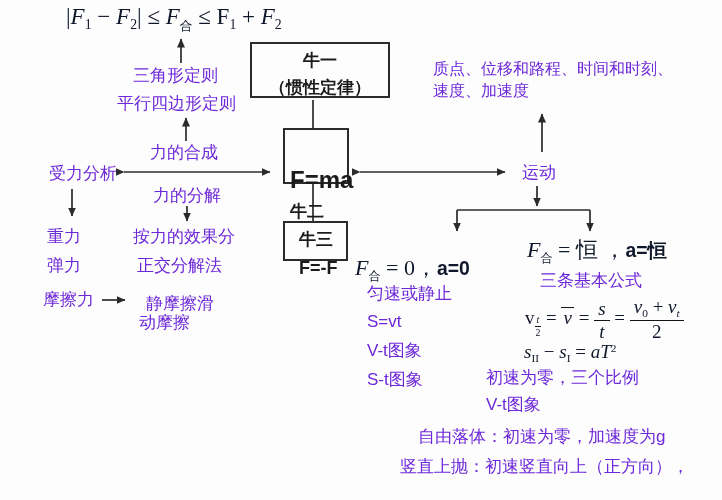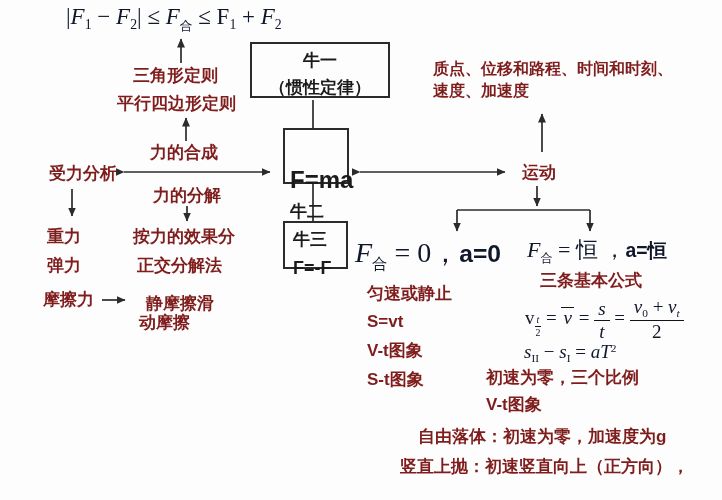--- a/index.html
+++ b/index.html
@@ -1,20 +1,20 @@
 <!DOCTYPE html>
 <html><head>
 <meta charset="utf-8">
 <style>
   html,body{margin:0;padding:0;}
   body{background:#e8e8e8;font-family:"Liberation Sans",sans-serif;}
   #canvas{position:relative;width:722px;height:500px;background:#fdfdfd;overflow:hidden;}
   #wires{position:absolute;left:0;top:0;width:722px;height:500px;}
-  .cn{position:absolute;font-family:"Liberation Sans",sans-serif;font-weight:bold;
-      font-size:17px;color:#7f1d1d;white-space:nowrap;line-height:1.15;}
+  .cn{position:absolute;font-family:"Liberation Sans",sans-serif;font-weight:normal;
+      font-size:17px;color:#6d28d9;white-space:nowrap;line-height:1.15;}
   .cn.small{font-size:16px;line-height:22px;}
   .box{position:absolute;border:2px solid #2b2b2b;color:#1b1b1b;font-weight:bold;
        box-sizing:border-box;background:transparent;}
   .box .bl{display:block;white-space:nowrap;}
   .math{position:absolute;font-family:"Liberation Serif",serif;color:#0f172a;
         white-space:nowrap;line-height:1.1;}
   .math .mn{font-style:normal;}
   .math .mi{font-style:italic;}
   .math .mb{font-family:"Liberation Sans",sans-serif;font-weight:bold;font-style:normal;font-size:0.88em;}
   .math .cjk{font-family:"Liberation Sans",sans-serif;font-style:normal;}
@@ -77,32 +77,32 @@
   <div class="cn" style="left:139px;top:313px;">动摩擦</div>
 
   <div class="box" style="left:250px;top:42px;width:140px;height:56px;text-align:center;font-size:17px;padding-top:5px;">
     <span class="bl">牛一</span>
     <span class="bl" style="margin-top:4px;">（惯性定律）</span>
   </div>
   <div class="box" style="left:283px;top:128px;width:66px;height:56px;font-size:17px;padding:4px 0 0 5px;">
     <span class="bl" style="font-size:24px;margin-top:32px;">F=ma</span>
     <span class="bl" style="margin-top:6px;">牛二</span>
   </div>
-  <div class="box" style="left:283px;top:221px;width:65px;height:48px;font-size:17px;padding:5px 0 0 8px;">
+  <div class="box" style="left:283px;top:221px;width:65px;height:40px;font-size:17px;padding:5px 0 0 14px;">
     <span class="bl">牛三</span>
     <span class="bl" style="margin-top:7px;font-size:18px;">F=-F</span>
   </div>
 
   <div class="cn small" style="left:433px;top:58px;">
     <span style="display:block;">质点、位移和路程、时间和时刻、</span>
     <span style="display:block;">速度、加速度</span>
   </div>
   <div class="cn" style="left:522px;top:163px;">运动</div>
 
-  <div class="math" style="left:355px;top:238px;font-size:28px;"><span class="mi">F</span><span class="subc">合</span><span class="mn"> = 0</span><span class="mn">，</span><span class="mb">a=0</span></div>
+  <div class="math" style="left:355px;top:256px;font-size:22px;"><span class="mi">F</span><span class="subc">合</span><span class="mn"> = 0</span><span class="mn">，</span><span class="mb">a=0</span></div>
   <div class="cn" style="left:367px;top:284px;">匀速或静止</div>
   <div class="cn" style="left:367px;top:312px;">S=vt</div>
   <div class="cn" style="left:367px;top:341px;">V-t图象</div>
   <div class="cn" style="left:367px;top:370px;">S-t图象</div>
 
   <div class="math" style="left:527px;top:238px;font-size:22px;"><span class="mi">F</span><span class="subc">合</span><span class="mn"> = </span><span class="cjk">恒</span><span class="mn"> ，</span><span class="mb">a=恒</span></div>
   <div class="cn" style="left:540px;top:271px;">三条基本公式</div>
   <div class="math" style="left:525px;top:296px;font-size:19px;"><span class="mn">v</span><span class="subfrac"><span class="fn">t</span><span class="fd">2</span></span><span class="mn"> = </span><span class="over"><span class="mi">v</span></span><span class="mn"> = </span><span class="frac"><span class="fn"><span class="mi">s</span></span><span class="fd"><span class="mi">t</span></span></span><span class="mn"> = </span><span class="frac"><span class="fn"><span class="mi">v</span><span class="sub">0</span><span class="mn"> + </span><span class="mi">v</span><span class="subi">t</span></span><span class="fd"><span class="mn">2</span></span></span></div>
   <div class="math" style="left:524px;top:342px;font-size:19px;"><span class="mi">s</span><span class="sub">II</span><span class="mn"> − </span><span class="mi">s</span><span class="sub">I</span><span class="mn"> = </span><span class="mi">a</span><span class="mi">T</span><span class="sup">2</span></div>
   <div class="cn" style="left:486px;top:368px;">初速为零，三个比例</div>

